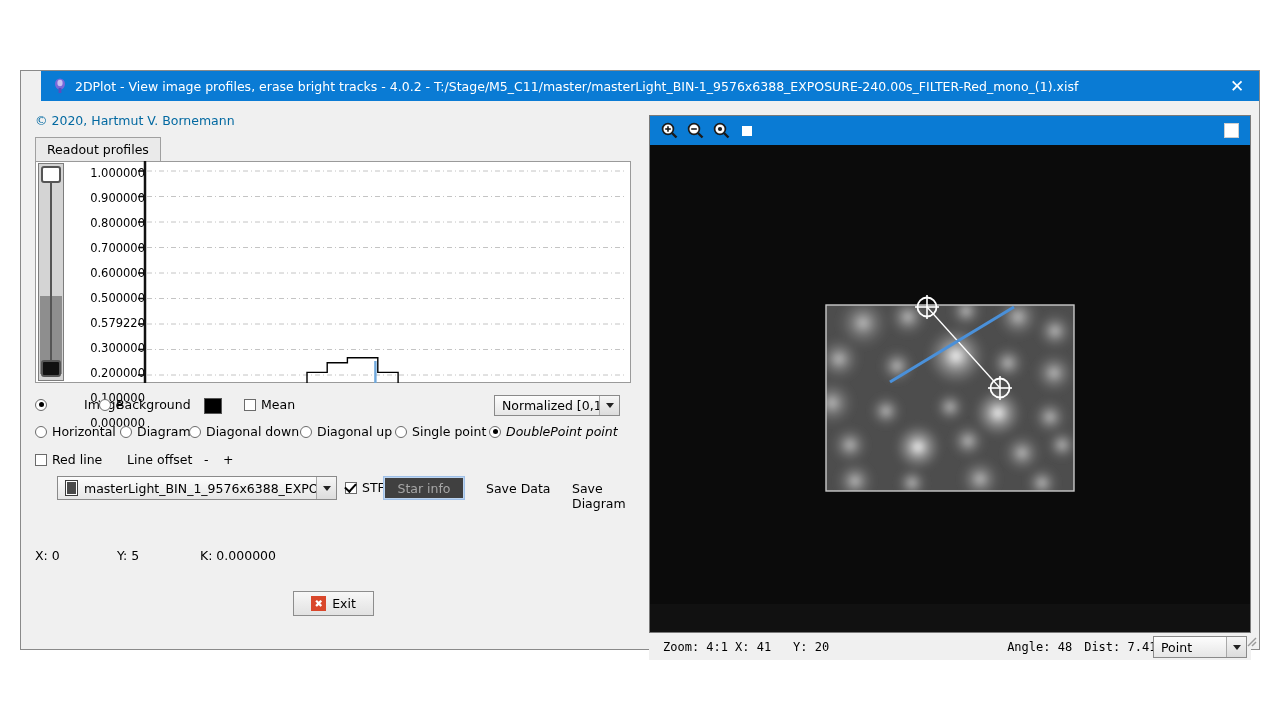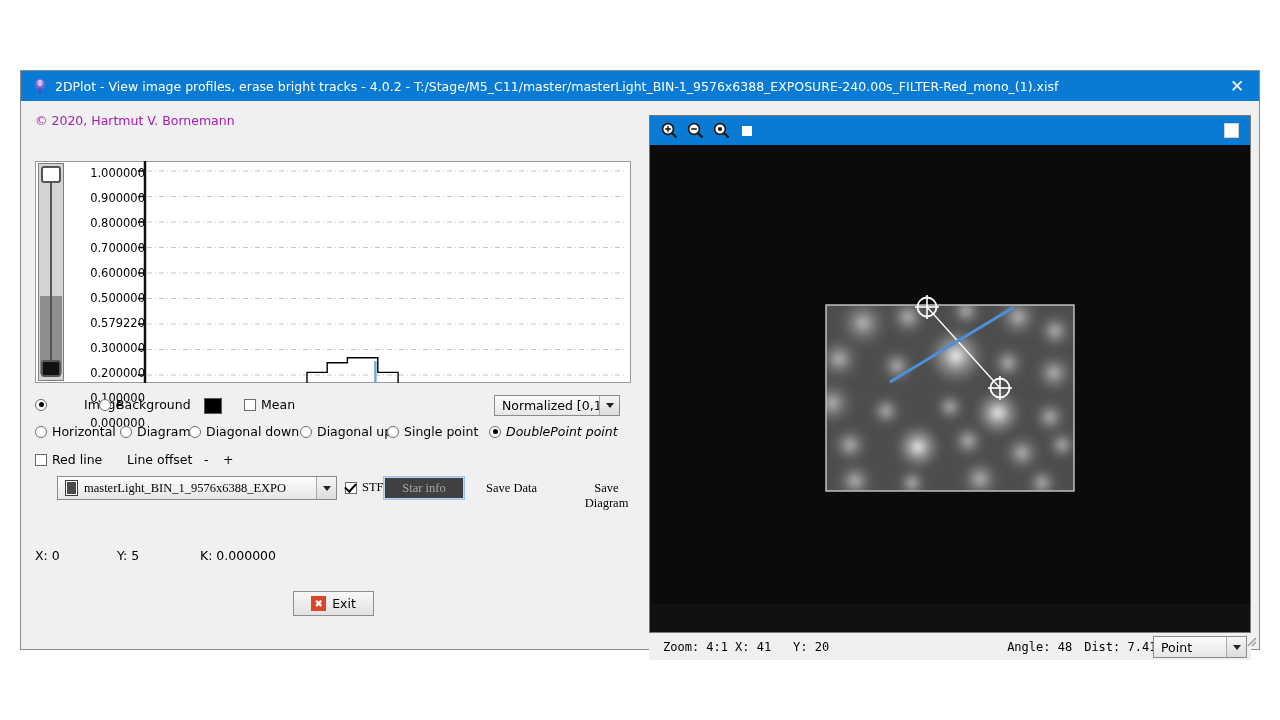--- a/index.html
+++ b/index.html
@@ -1,33 +1,33 @@
 <!DOCTYPE html>
 <html><head>
 <meta charset="utf-8">
 <style>
   html,body{margin:0;padding:0;background:#ffffff;}
   body{width:1280px;height:720px;font-family:"DejaVu Sans","Liberation Sans",sans-serif;font-size:12px;color:#000;overflow:hidden;}
 
   
   #app-window{position:absolute;left:20px;top:70px;width:1240px;height:580px;
-    background:#f0f0f0;border:1px solid #8a8a8a;box-sizing:border-box;}
+    background:#f0f0f0;border:1px solid #8a8a8a;box-sizing:border-box;padding-left:20px;}
 
   #titlebar{height:30px;background:#0a7bd4;display:flex;align-items:center;}
   #titlebar .tb-icon{width:22px;margin-left:8px;display:flex;justify-content:center;}
   #title-text{color:#fff;font-size:12.5px;white-space:nowrap;overflow:hidden;flex:1;
     margin-left:4px;font-family:"DejaVu Sans","Liberation Sans",sans-serif;}
   #close-btn{width:44px;height:30px;display:flex;align-items:center;justify-content:center;
     color:#fff;font-size:17px;font-weight:300;cursor:pointer;}
 
   #client{position:absolute;left:0;top:30px;width:1238px;height:548px;background:#f0f0f0;}
 
   
   #left-panel{position:absolute;left:0;top:0;width:620px;height:548px;}
-  #copyright{position:absolute;left:14px;top:12px;font-size:12.5px;color:#a21caf;}
+  #copyright{position:absolute;left:14px;top:12px;font-size:12.5px;color:#0369a1;}
 
   #tabstrip{position:absolute;left:14px;top:36px;width:596px;height:24px;}
   #tab-readout{position:absolute;left:0;top:0;height:24px;padding:0 11px;
     display:flex;align-items:center;background:#eaeaea;border:1px solid #a0a0a0;
     border-bottom:none;font-size:12.5px;box-sizing:border-box;cursor:pointer;}
 
   
   #plot-frame{position:absolute;left:14px;top:60px;width:596px;height:222px;
     background:#fff;border:1px solid #9a9a9a;box-sizing:border-box;}
 
@@ -64,21 +64,21 @@
     display:inline-block;vertical-align:middle;cursor:pointer;box-sizing:border-box;}
 
   .combo{display:inline-flex;align-items:stretch;height:21px;border:1px solid #8a8a8a;
     background:linear-gradient(#fdfdfd,#e6e6e6);box-sizing:border-box;cursor:pointer;}
   .combo .cval{display:flex;align-items:center;padding:0 7px;font-size:12.5px;white-space:nowrap;overflow:hidden;}
   .combo .carrow{width:19px;border-left:1px solid #a9a9a9;display:flex;align-items:center;
     justify-content:center;background:linear-gradient(#f6f6f6,#dcdcdc);}
   .carrow i{border-left:4px solid transparent;border-right:4px solid transparent;
     border-top:5px solid #222;display:block;}
 
-  .lnk{cursor:pointer;text-align:center;}
+  .lnk{cursor:pointer;}
   .pm{cursor:pointer;padding:0 3px;}
 
   #file-combo{position:absolute;left:36px;top:0;width:280px;height:24px;}
   #file-combo .cval{gap:6px;}
   .doc-ico{width:11px;height:14px;border:1.6px solid #3b3b3b;background:#fff;
     display:inline-block;position:relative;flex:0 0 auto;}
   .doc-ico::after{content:"";position:absolute;left:1px;top:1px;right:1px;bottom:1px;background:#4a4a4a;}
 
   #starinfo-btn{position:absolute;left:362px;top:0;width:82px;height:24px;
     background:#404040;border:1px solid #9fc0e8;box-shadow:0 0 0 1px #bcd4f0 inset;
@@ -132,20 +132,23 @@
     <div id="title-text">2DPlot - View image profiles, erase bright tracks - 4.0.2 - T:/Stage/M5_C11/master/masterLight_BIN-1_9576x6388_EXPOSURE-240.00s_FILTER-Red_mono_(1).xisf</div>
     <div id="close-btn">✕</div>
   </div>
 
   <div id="client">
 
     <div id="left-panel">
 
       <div id="copyright">© 2020, Hartmut V. Bornemann</div>
 
+      <div id="tabstrip">
+        <div id="tab-readout">Readout profiles</div>
+      </div>
 
       <div id="plot-frame"></div>
 
       <div id="ylabels">
         <div class="ylab" style="top:5px">1.000000</div>
         <div class="ylab" style="top:30px">0.900000</div>
         <div class="ylab" style="top:55px">0.800000</div>
         <div class="ylab" style="top:80px">0.700000</div>
         <div class="ylab" style="top:105px">0.600000</div>
         <div class="ylab" style="top:130px">0.500000</div>
@@ -233,41 +236,41 @@
           <span>Diagram</span>
         </div>
         <div class="radio" style="position:absolute;left:168px;top:0;">
           <span class="rdot"></span>
           <span>Diagonal down</span>
         </div>
         <div class="radio" style="position:absolute;left:279px;top:0;">
           <span class="rdot"></span>
           <span>Diagonal up</span>
         </div>
-        <div class="radio" style="position:absolute;left:366px;top:0;">
+        <div class="radio" style="position:absolute;left:374px;top:0;">
           <span class="rdot"></span>
           <span>Single point</span>
         </div>
         <div class="radio" style="position:absolute;left:468px;top:0;font-style:italic;">
           <span class="rdot on"></span>
           <span>DoublePoint point</span>
         </div>
       </div>
 
       <div class="ctrl-row" style="top:351px;height:20px;">
         <div class="checkbox" style="position:absolute;left:14px;top:0;">
           <span class="cbox"></span>
           <span>Red line</span>
         </div>
         <span style="position:absolute;left:106px;top:0;">Line offset</span>
         <span class="pm" style="position:absolute;left:180px;top:0;">-</span>
         <span class="pm" style="position:absolute;left:199px;top:0;">+</span>
       </div>
 
-      <div class="ctrl-row" style="top:375px;height:26px;font-family:Liberation Serif, serif;">
+      <div class="ctrl-row" style="top:375px;height:26px;">
         <div class="combo" id="file-combo">
           <div class="cval" style="flex:1">
             <span class="doc-ico"></span>
             <span>masterLight_BIN_1_9576x6388_EXPO</span>
           </div>
           <div class="carrow">
               <i></i>
             </div>
         </div>
         <div class="checkbox" style="position:absolute;left:324px;top:4px;">

